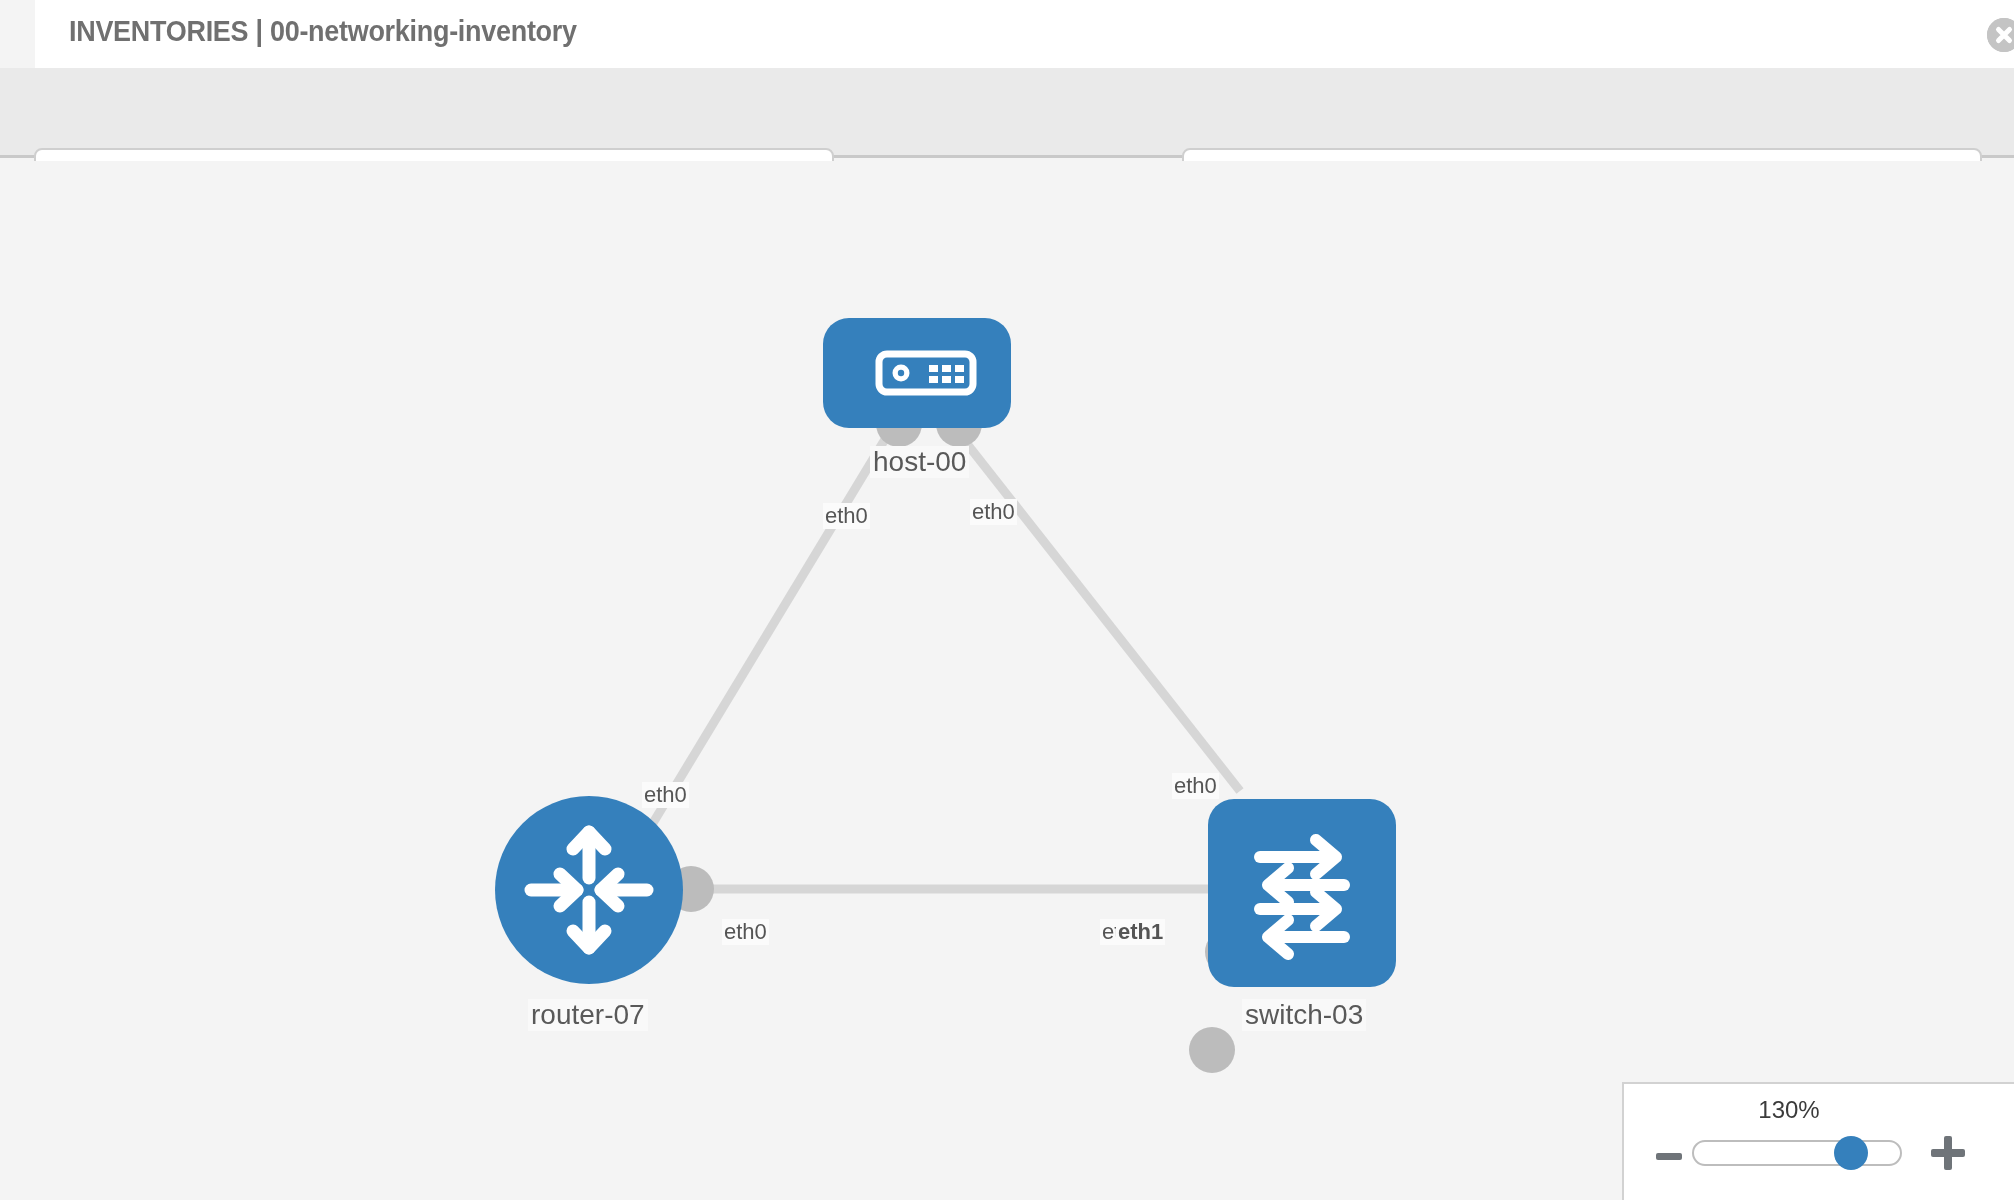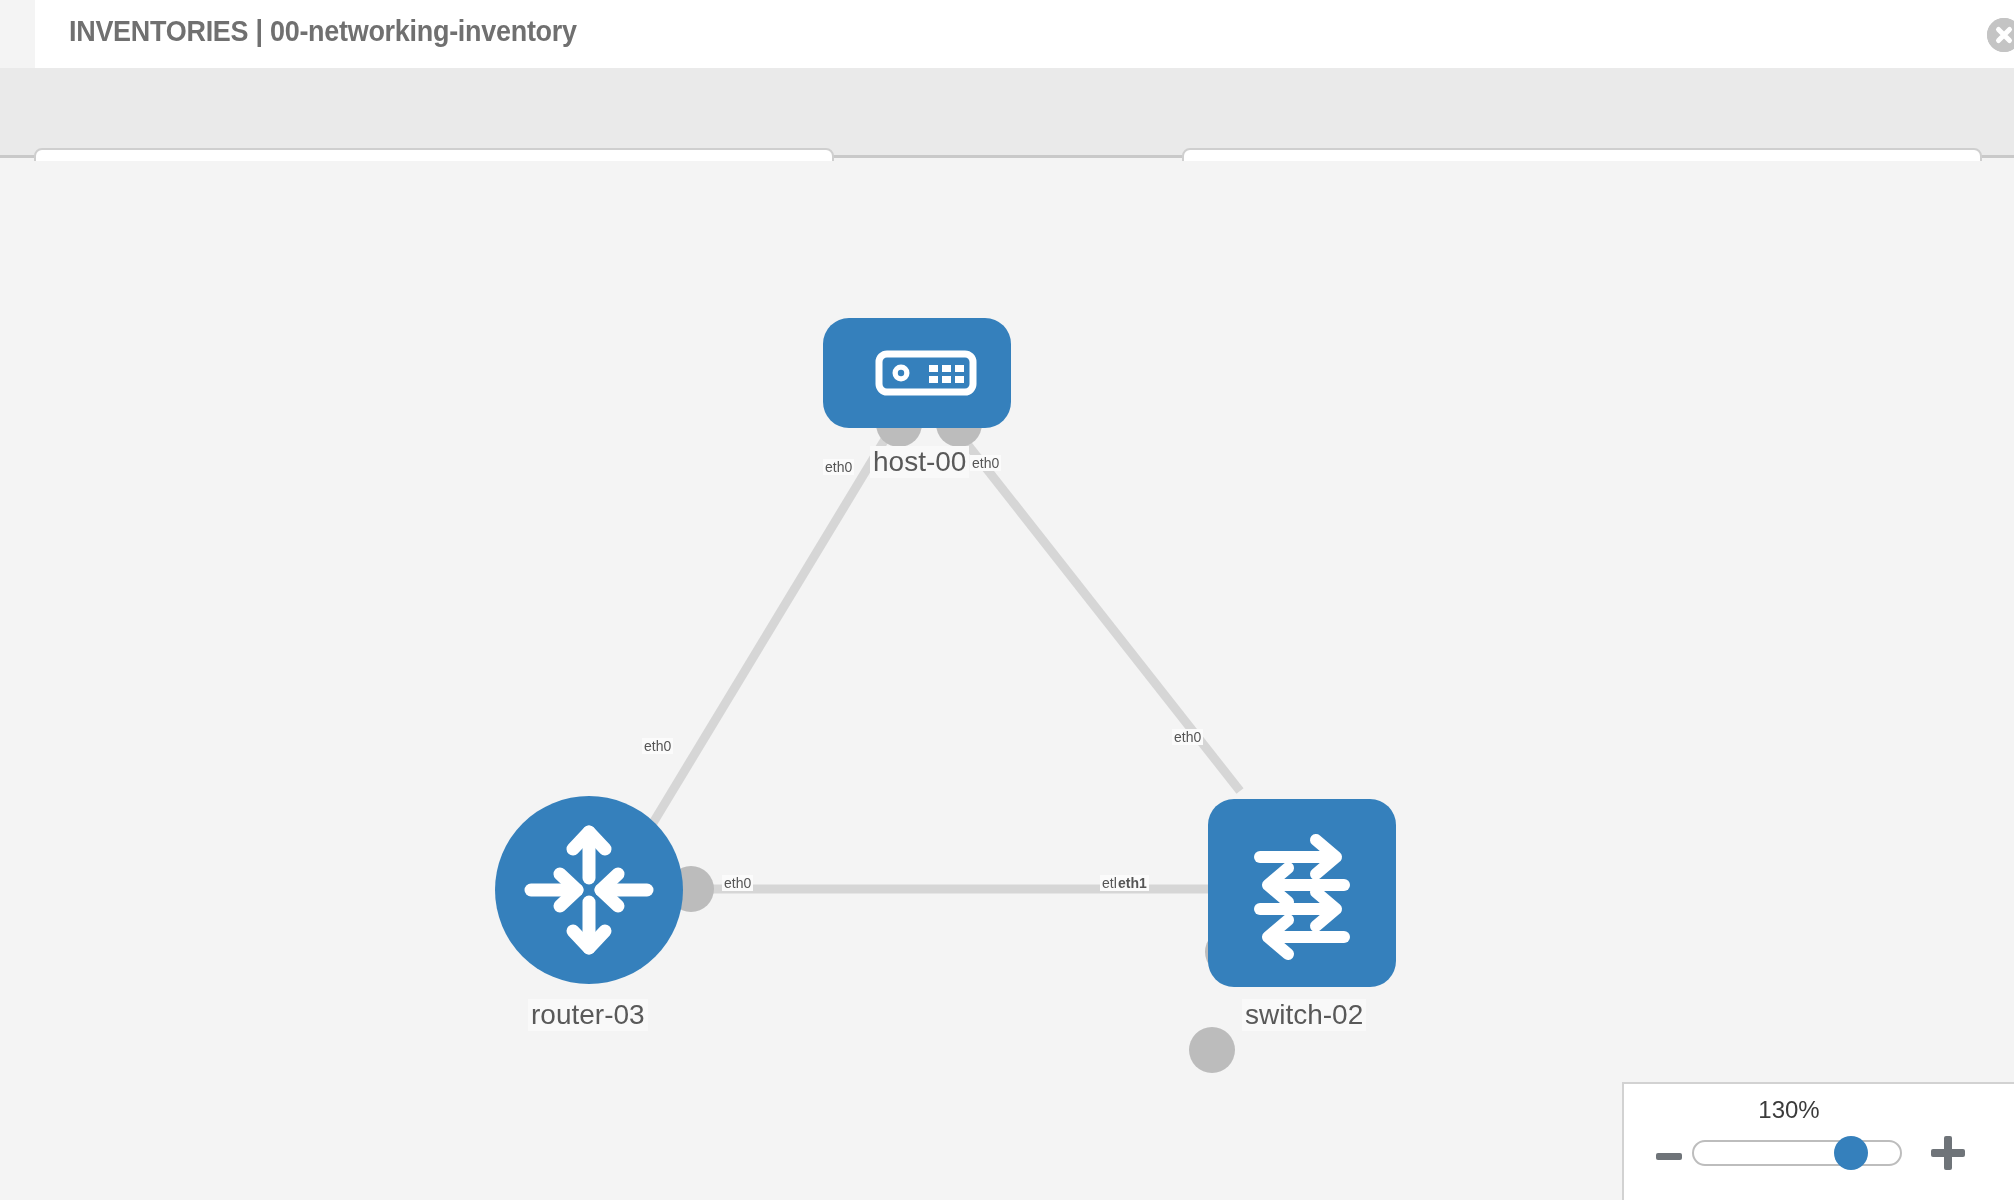--- a/index.html
+++ b/index.html
@@ -84,25 +84,26 @@
   .node-label {
     position: absolute;
     font-size: 28px; color: #595959;
     background: #f9f9f9;
     white-space: nowrap;
     padding: 0 3px;
     font-family: "Liberation Sans", sans-serif;
   }
   .iface-label {
     position: absolute;
-    font-size: 14px; color: #555555;
+    font-size: 22px; color: #555555;
     background: #fbfbfb;
     white-space: nowrap;
     padding: 0 2px;
     font-family: "Liberation Sans", sans-serif;
+    margin-top: 44px;
   }
   .port {
     position: absolute; border-radius: 50%;
     background: #bcbcbc;
   }
 
   
   .zoom-panel {
     position: absolute; left: 1622px; top: 1082px;
     width: 400px; height: 120px;
@@ -222,21 +223,21 @@
           <path d="M78 135 L94 152 L110 135"></path>
 
           <path d="M36 94 L82 94"></path>
           <path d="M65 78 L82 94 L65 110"></path>
 
           <path d="M152 94 L106 94"></path>
           <path d="M123 78 L106 94 L123 110"></path>
         </g>
       </svg>
     </div>
-    <div class="node-label" style="left:528px;top:838px;">router-03</div>
+    <div class="node-label" style="left:528px;top:838px;">router-07</div>
     <div class="iface-label" style="left:642px;top:577px;">eth0</div>
     <div class="iface-label" style="left:722px;top:714px;">eth0</div>
 
     <div class="node node-square" id="node-switch" style="left:1208px;top:638px;width:188px;height:188px;">
       <svg width="188" height="188" viewBox="0 0 188 188">
         <g stroke="#ffffff" stroke-width="12" stroke-linecap="round" stroke-linejoin="round" fill="none">
 
           <path d="M52 58 L126 58"></path>
           <path d="M108 41 L128 58 L108 75"></path>
 
@@ -244,21 +245,21 @@
           <path d="M80 69 L60 86 L80 103"></path>
 
           <path d="M52 110 L126 110"></path>
           <path d="M108 93 L128 110 L108 127"></path>
 
           <path d="M136 138 L62 138"></path>
           <path d="M80 121 L60 138 L80 155"></path>
         </g>
       </svg>
     </div>
-    <div class="node-label" style="left:1242px;top:838px;">switch-02</div>
+    <div class="node-label" style="left:1242px;top:838px;">switch-03</div>
     <div class="iface-label" style="left:1172px;top:568px;">eth0</div>
 
     <div class="iface-label" style="left:1100px;top:714px;">eth0</div>
     <div class="iface-label" style="left:1116px;top:714px;font-weight:bold;">eth1</div>
 
   </div>
 </div>
 
 <div class="zoom-panel">
   <div class="zoom-value">130%</div>

